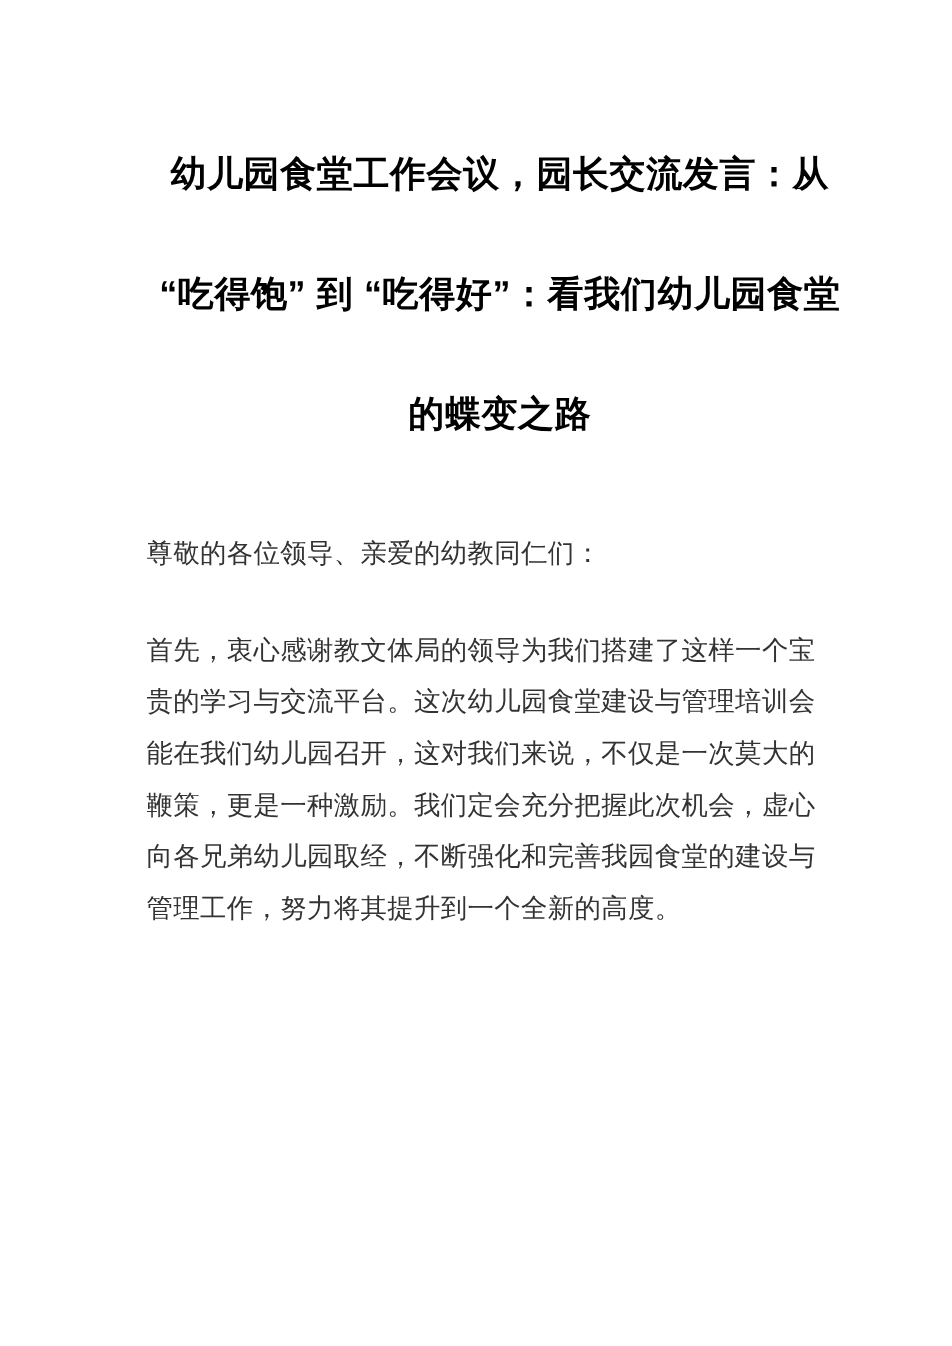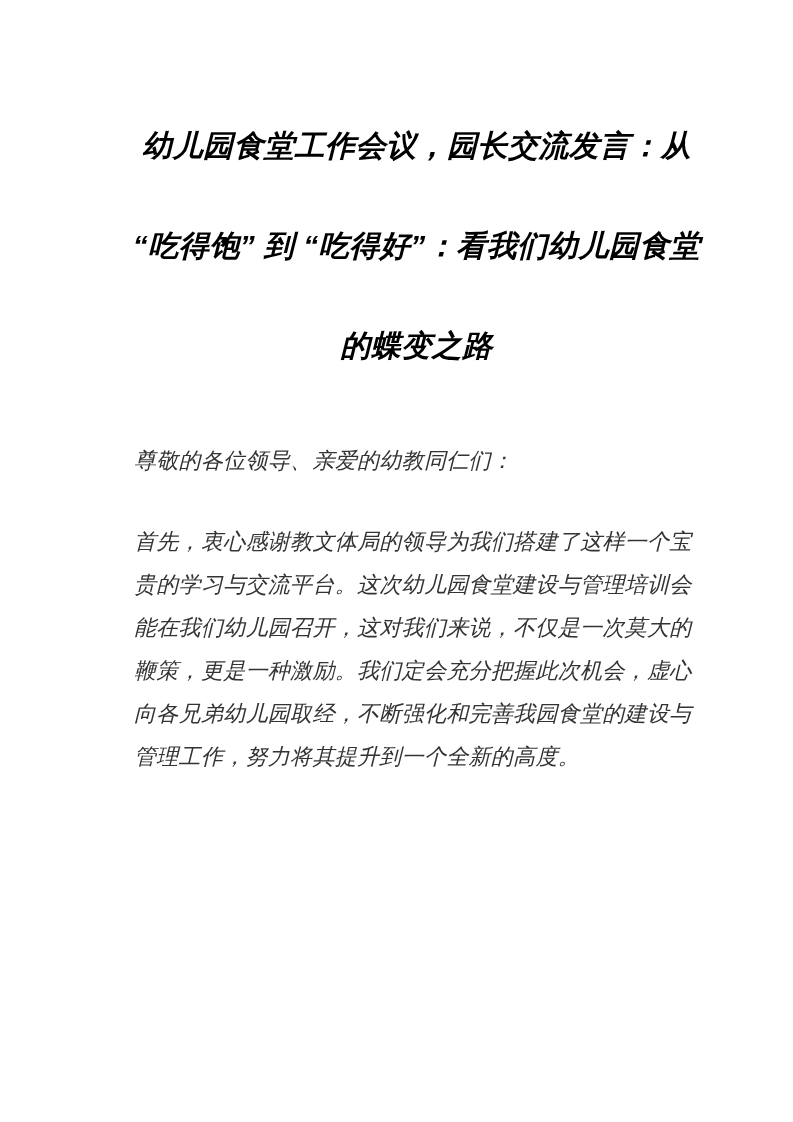--- a/index.html
+++ b/index.html
@@ -10,34 +10,33 @@
   .page {
     position: relative;
     width: 793px;
     height: 1122px;
     margin: 0 auto;
     background: #ffffff;
     box-sizing: border-box;
     padding: 96px 78px 0 118px;
     overflow: hidden;
     font-family: "Liberation Sans", "DejaVu Sans", sans-serif;
-    font-style: italic;
   }
   .doc-title {
     margin: 0 0 43px 0;
     font-size: 30px;
     font-weight: 700;
     color: #000000;
     line-height: 100px;
     text-align: center;
     white-space: pre-line;
     letter-spacing: 0.5px;
   }
   .para {
-    margin: 0 0 38px 16px;
+    margin: 0 0 38px 4px;
     font-size: 22px;
     font-weight: 400;
     color: #333333;
     line-height: 43px;
     text-align: left;
     white-space: pre-line;
     letter-spacing: 0.3px;
   }
 </style>
 </head>

